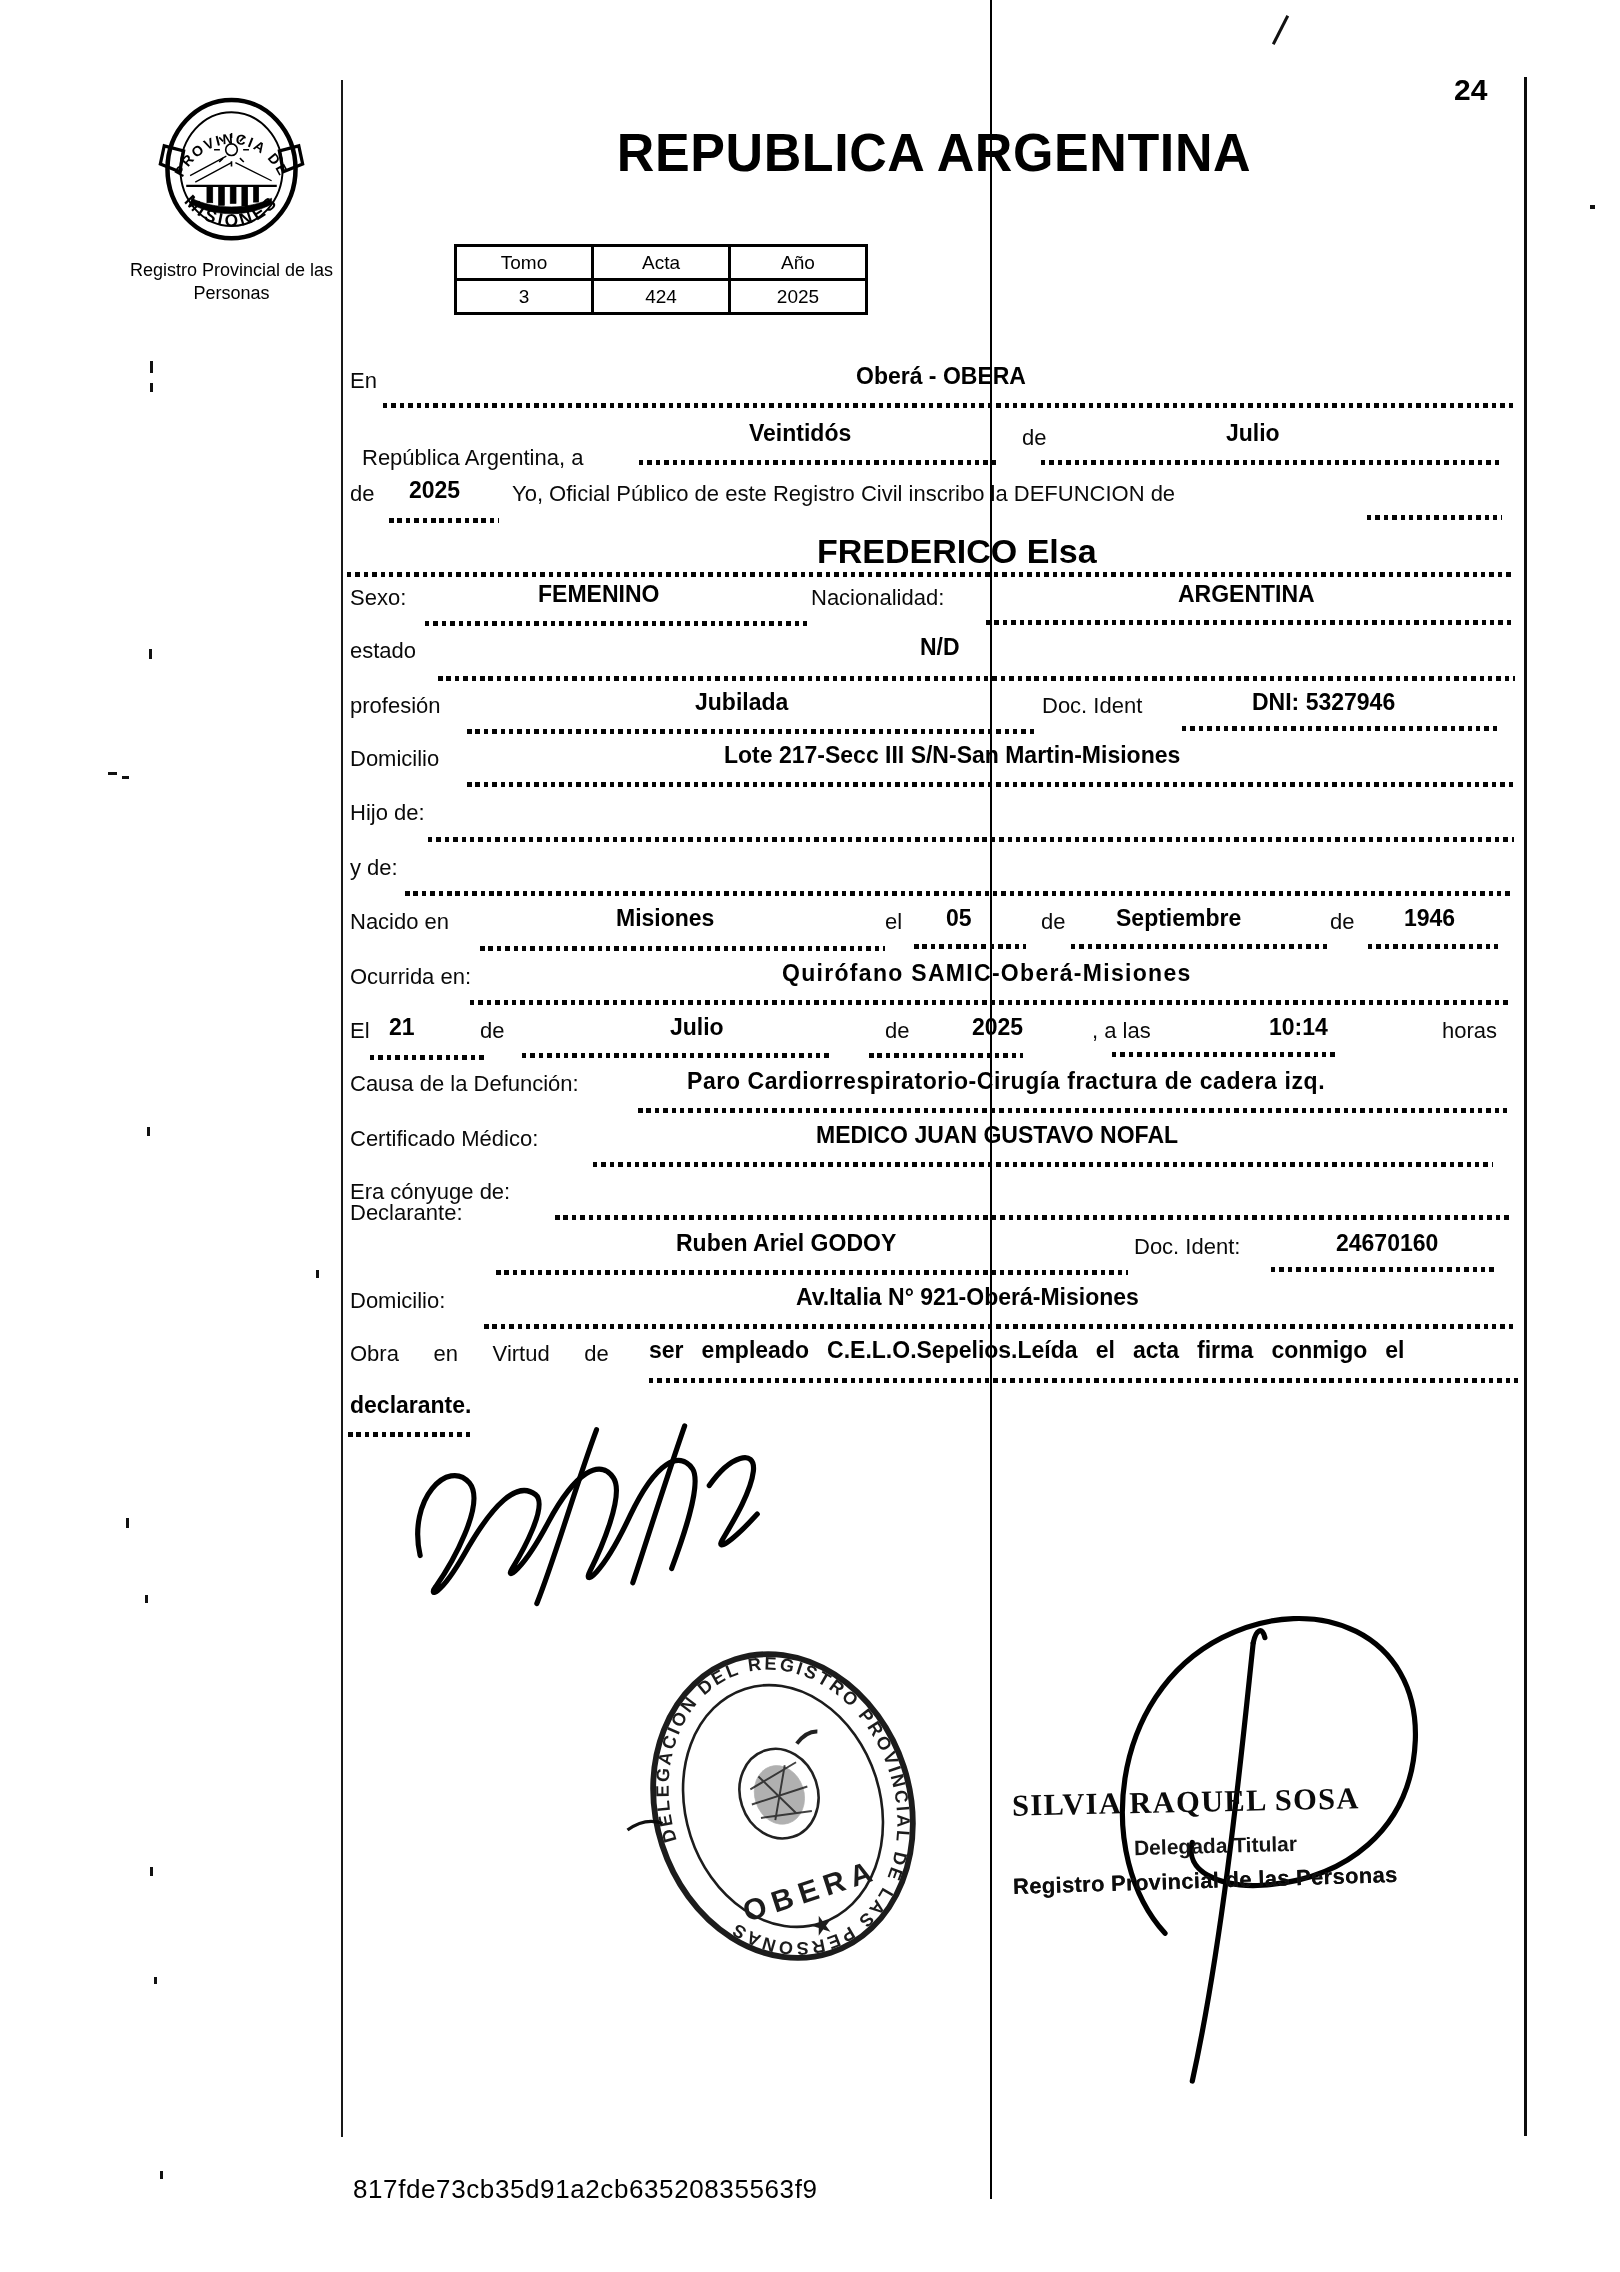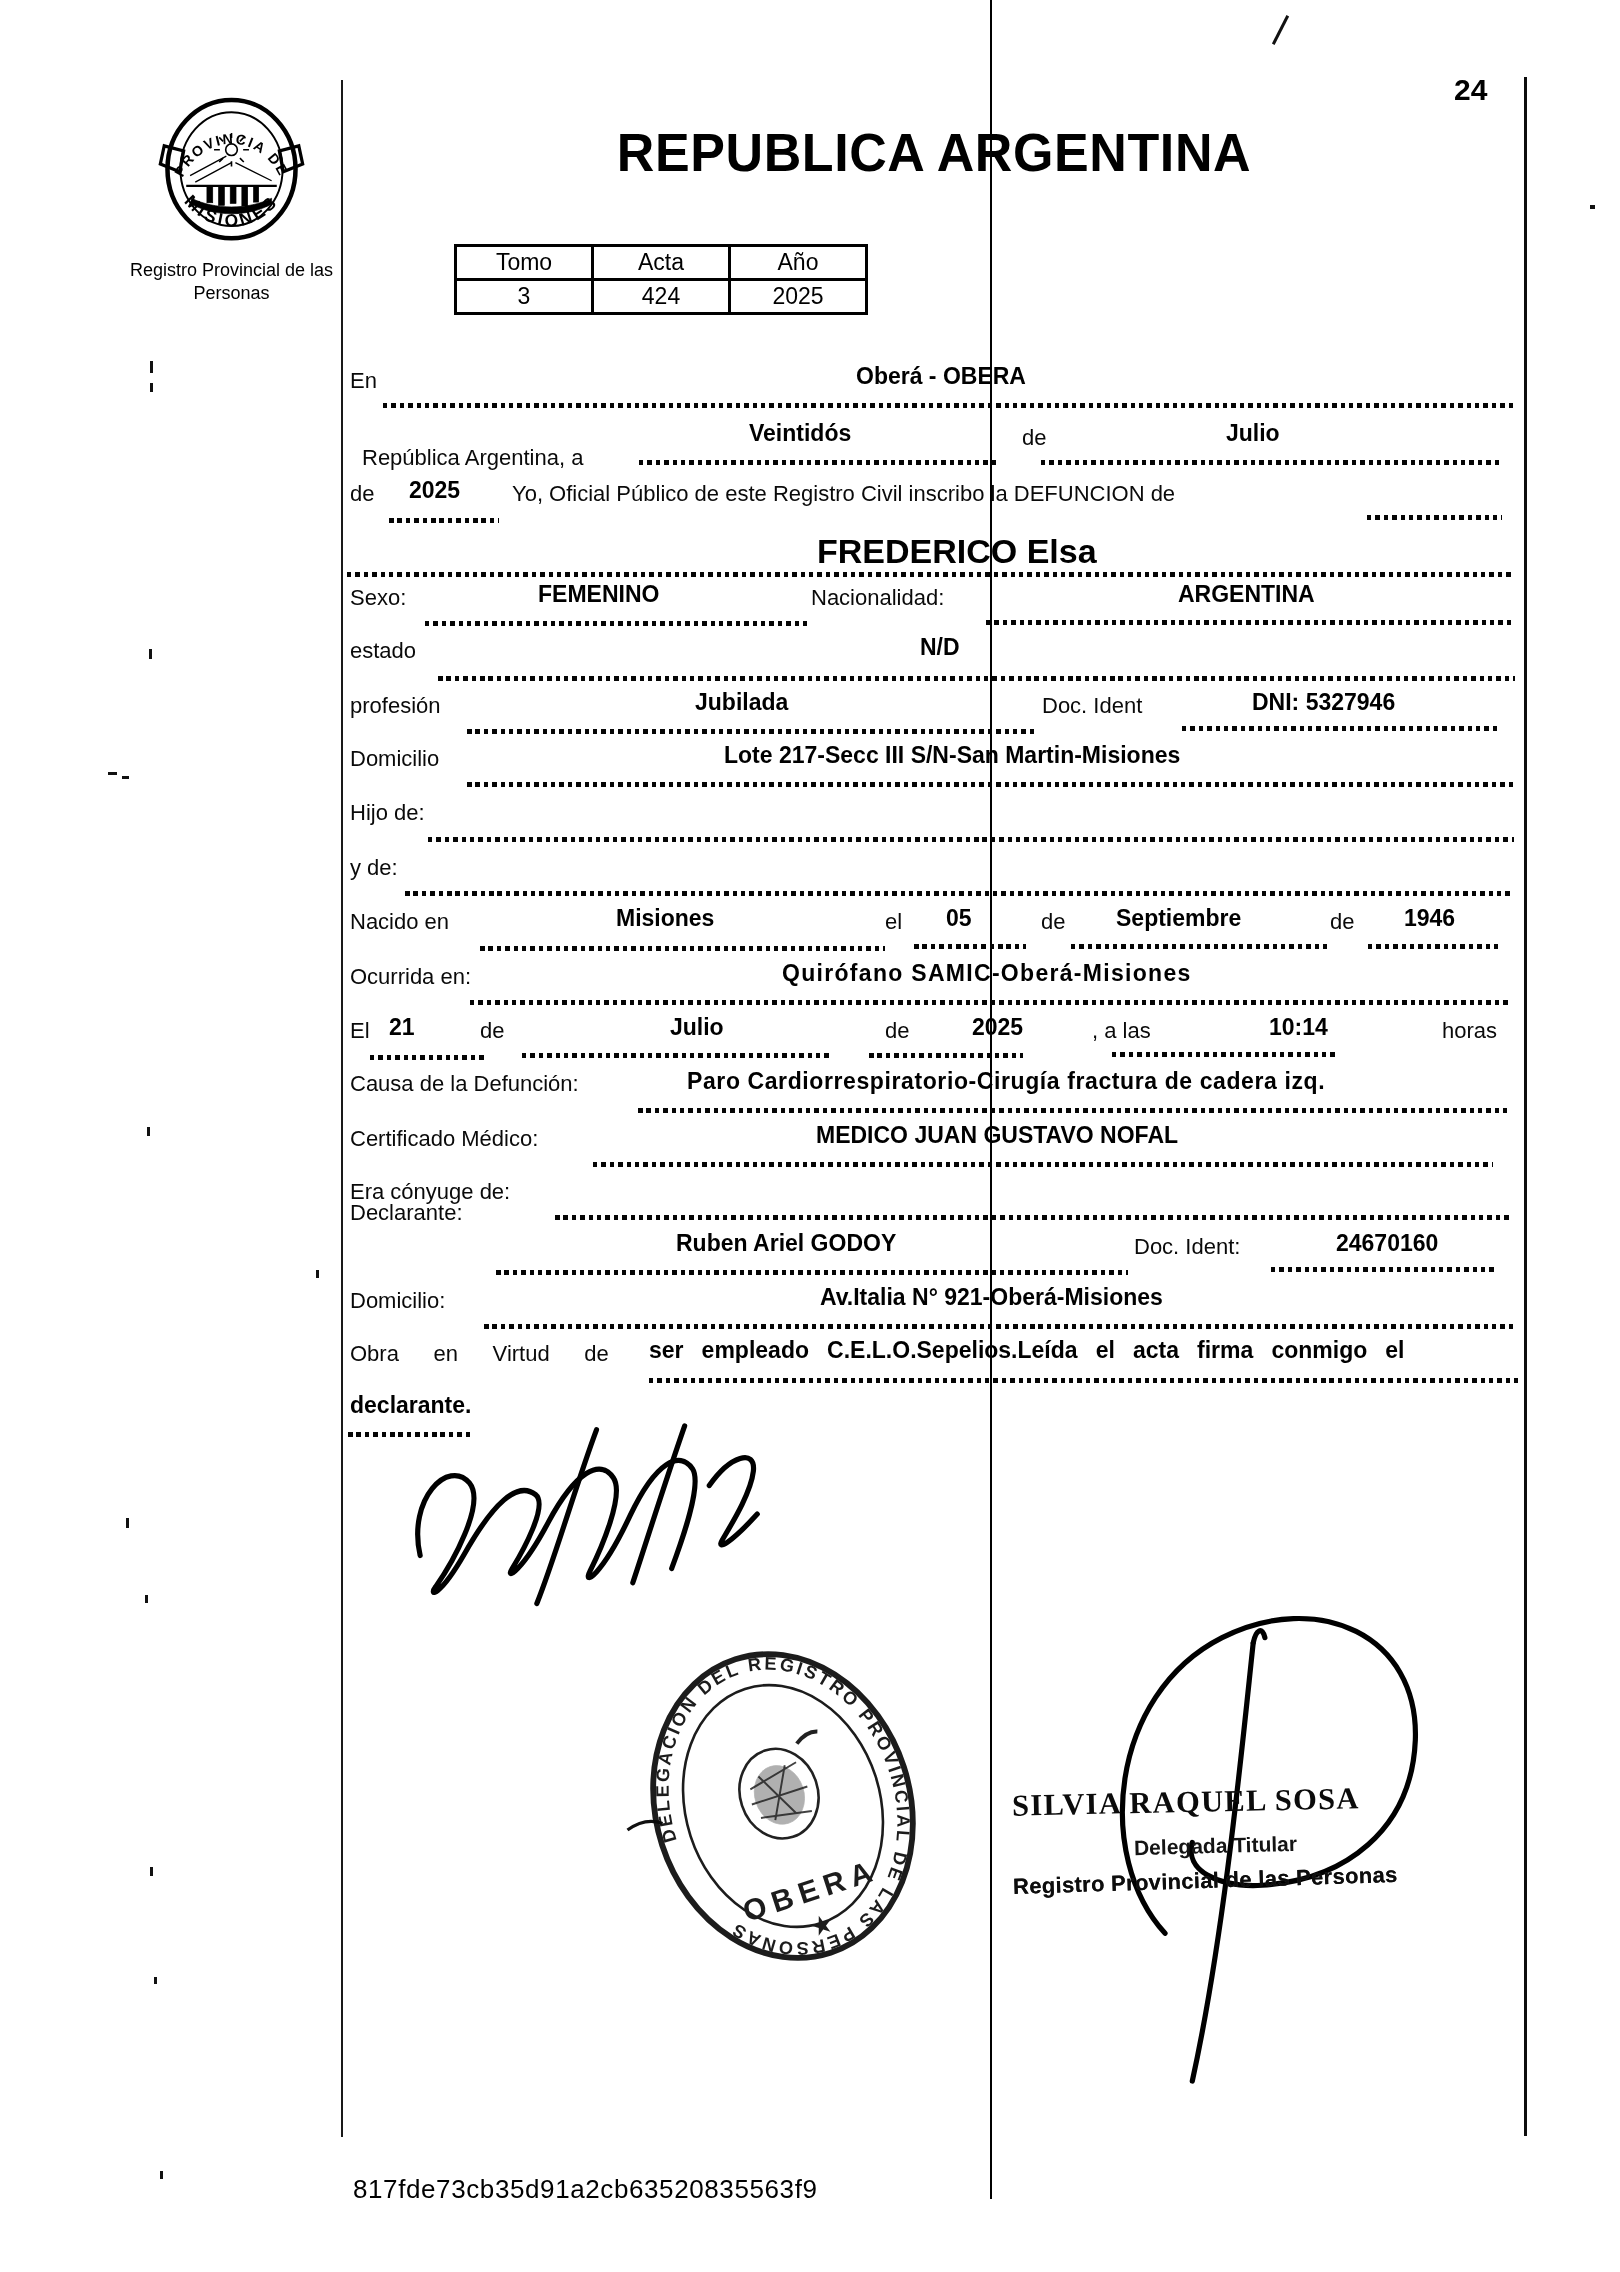--- a/index.html
+++ b/index.html
@@ -21,21 +21,21 @@
   .vline{position:absolute;background:#000;}
   .artifact{position:absolute;background:#111;}
   .title{
     font-size:52px;font-weight:700;letter-spacing:0.6px;
     transform:scaleY(1.04);
   }
   table.rec{border-collapse:collapse;}
   table.rec td{
     border:3.2px solid #000;
     width:134px;height:31px;
-    text-align:center;font-size:23px;padding:0;
+    text-align:center;font-size:19px;padding:0;
   }
   .defbox{
     border:3.2px solid #000;
     width:436px;height:43px;
     display:flex;align-items:center;justify-content:center;
     font-size:27px;letter-spacing:1.9px;
   }
   .orgname{
     font-size:18px;text-align:center;line-height:1.25;
     width:227px;white-space:normal;
@@ -208,21 +208,21 @@
   <div class="dots" style="left:555px;top:1215px;width:957px;"></div>
 
   <span class="abs lbl" style="left:350px;top:1200px;">Declarante:</span>
   <span class="abs val" style="left:676px;top:1230px;">Ruben Ariel GODOY</span>
   <span class="abs lbl" style="left:1134px;top:1234px;">Doc. Ident:</span>
   <span class="abs val" style="left:1336px;top:1230px;">24670160</span>
   <div class="dots" style="left:496px;top:1270px;width:632px;"></div>
   <div class="dots" style="left:1271px;top:1267px;width:227px;"></div>
 
   <span class="abs lbl" style="left:350px;top:1288px;">Domicilio:</span>
-  <span class="abs val" style="left:796px;top:1284px;margin-left:24px;">Av.Italia N° 921-Oberá-Misiones</span>
+  <span class="abs val" style="left:796px;top:1284px;">Av.Italia N° 921-Oberá-Misiones</span>
   <div class="dots" style="left:484px;top:1324px;width:1031px;"></div>
 
   <span class="abs lbl" style="left:350px;top:1341px;word-spacing:28.5px;">Obra en Virtud de</span>
   <span class="abs val" style="left:649px;top:1337px;word-spacing:11.7px;">ser empleado C.E.L.O.Sepelios.Leída el acta firma conmigo el</span>
   <div class="dots" style="left:649px;top:1378px;width:869px;"></div>
   <span class="abs val" style="left:350px;top:1392px;">declarante.</span>
   <div class="dots" style="left:348px;top:1432px;width:126px;"></div>
 
   <div class="abs" style="left:402px;top:1388px;">
     <svg width="376" height="221" viewBox="0 0 580 340" fill="none" stroke="#000" stroke-width="8" stroke-linecap="round">

